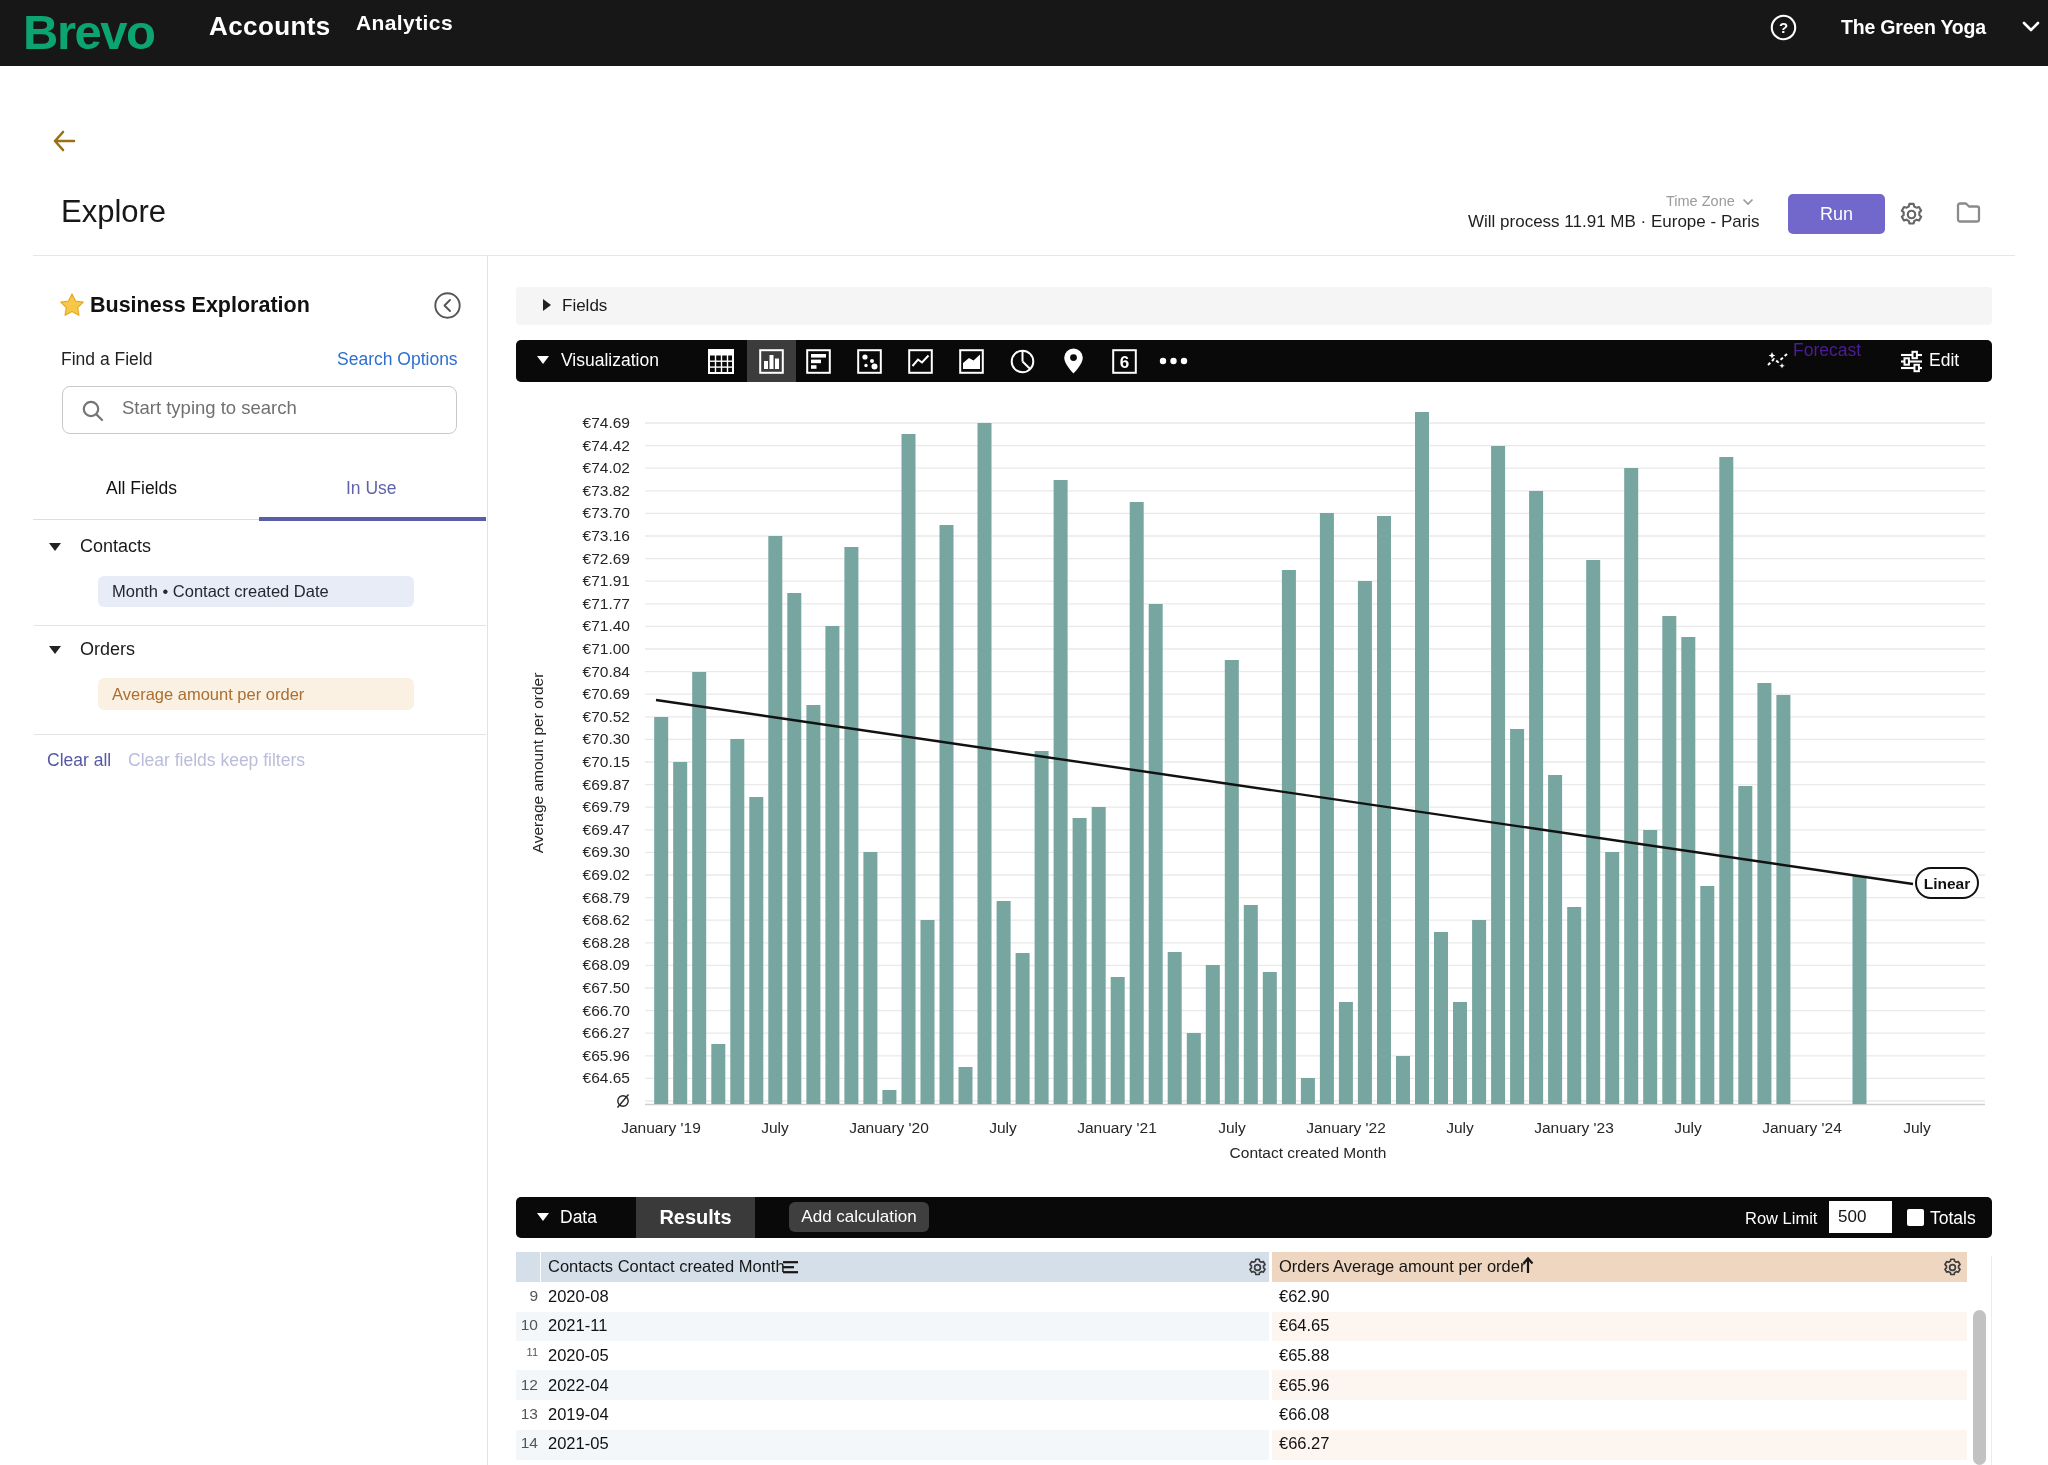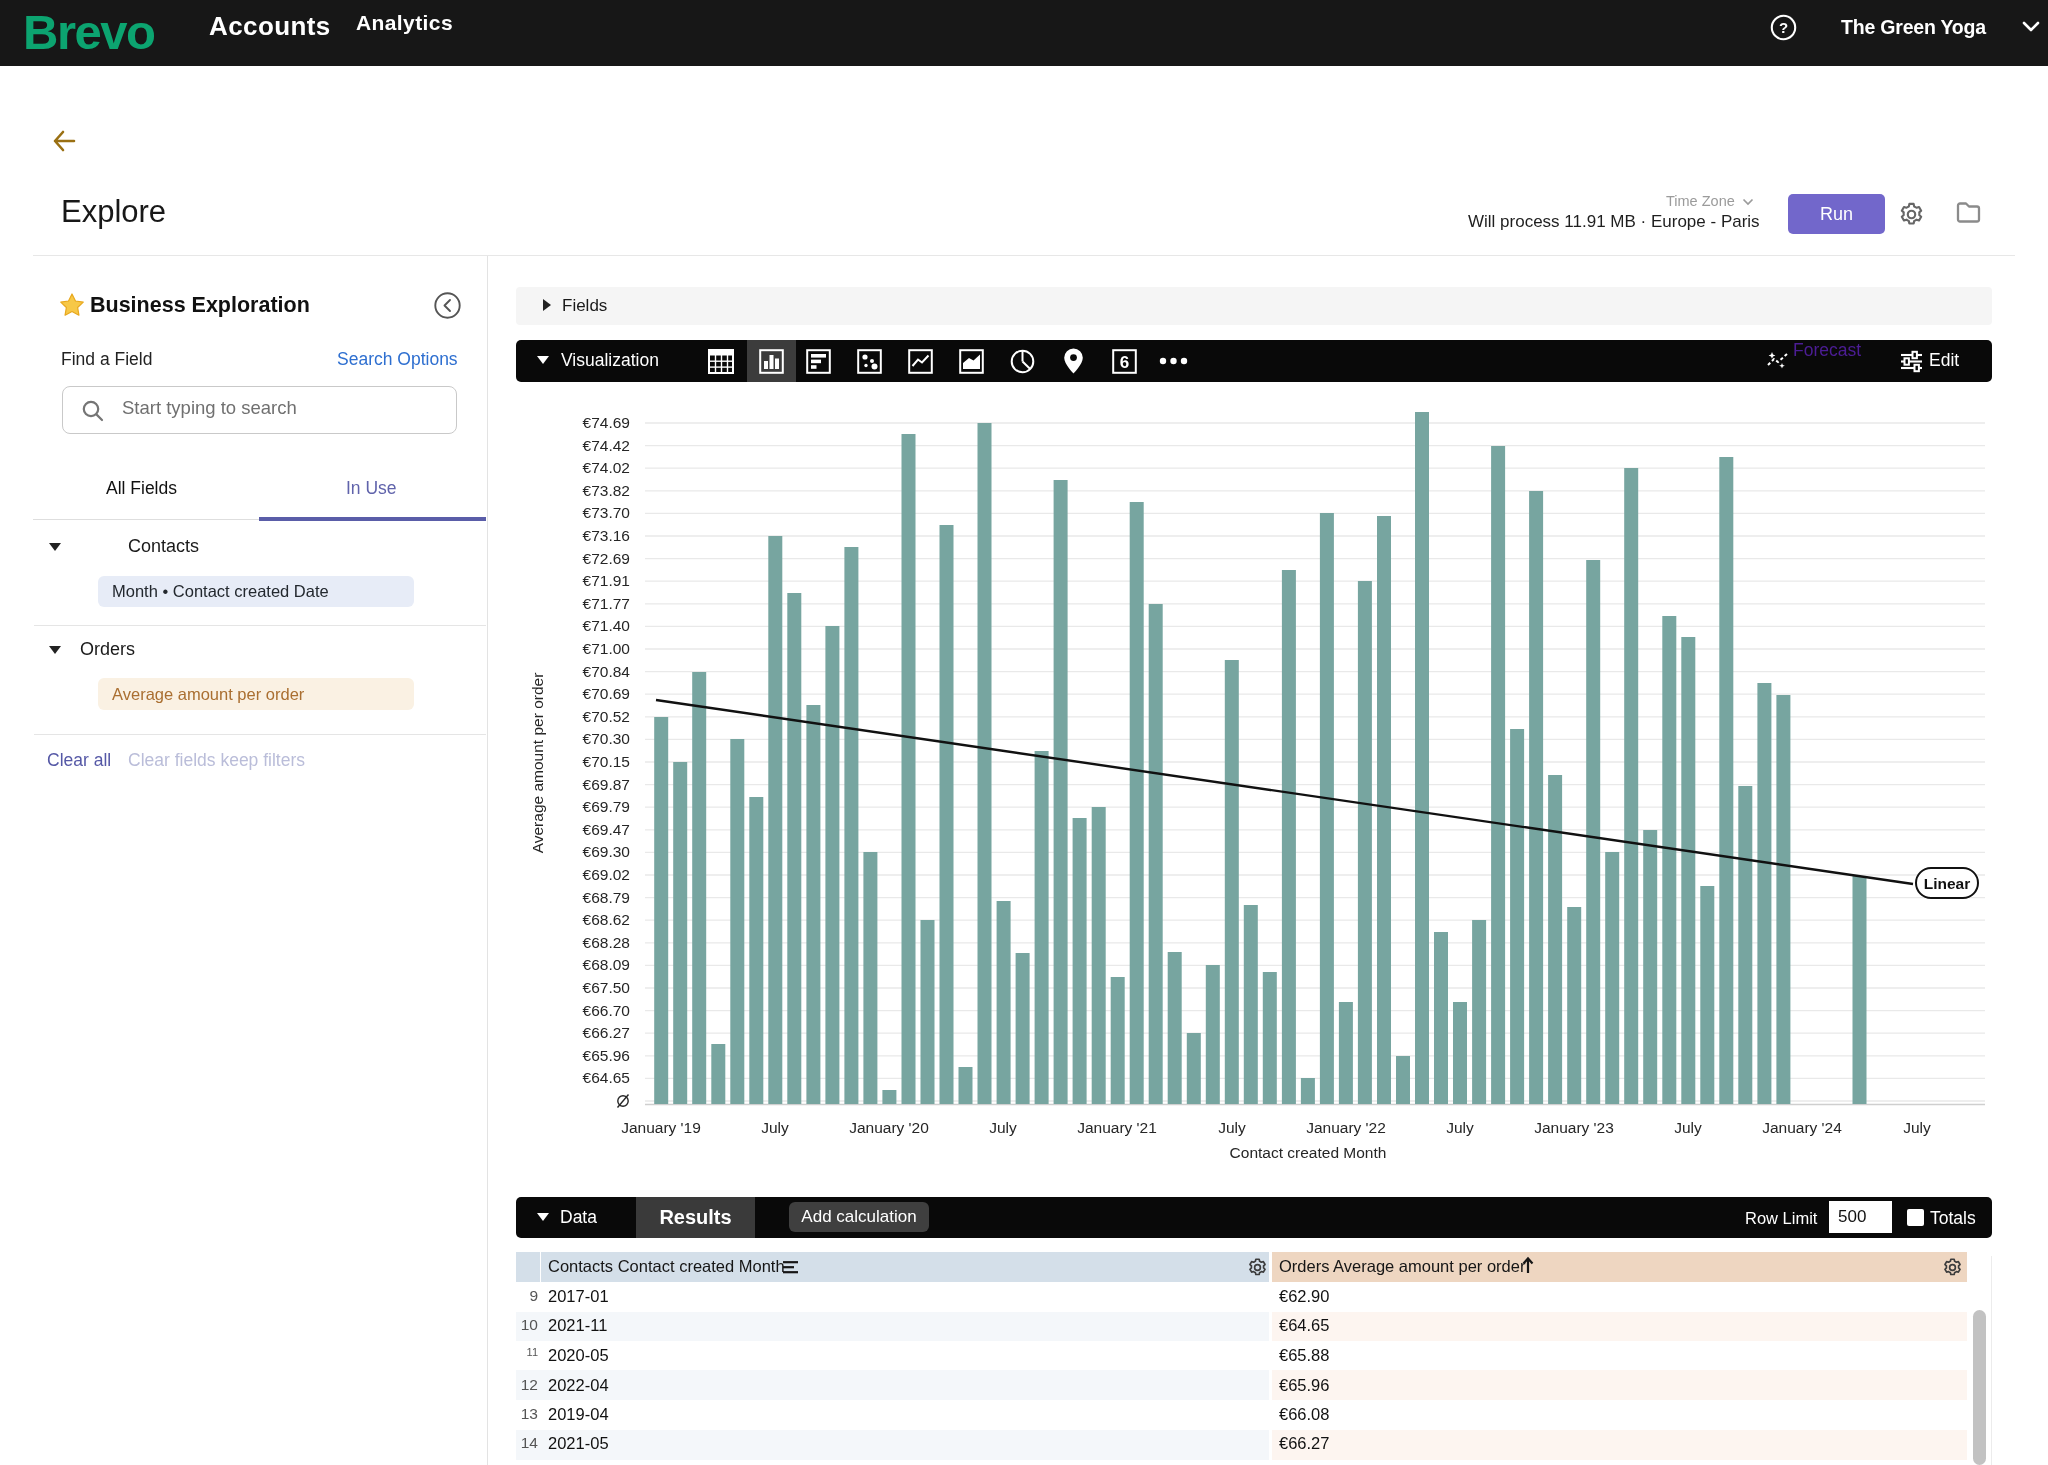--- a/index.html
+++ b/index.html
@@ -63,21 +63,21 @@
   <line x1="16.4" y1="16.4" x2="22" y2="22" stroke="#757575" stroke-width="2.2" stroke-linecap="round"></line>
 </svg>
 <div class="abs" style="left:122px;top:397px;font-size:18.5px;color:#707070;">Start typing to search</div>
 
 <div class="abs" style="left:106px;top:478px;font-size:17.5px;color:#111;">All Fields</div>
 <div class="abs" style="left:346px;top:478px;font-size:17.5px;color:#6063ab;">In Use</div>
 <div class="abs" style="left:33px;top:519px;width:226px;height:1px;background:#dedede;"></div>
 <div class="abs" style="left:259px;top:517px;width:227px;height:3.5px;background:#5a5da8;"></div>
 
 <div class="abs" style="left:49px;top:543px;width:0;height:0;border-left:6.5px solid transparent;border-right:6.5px solid transparent;border-top:8px solid #222;"></div>
-<div class="abs" style="left:80px;top:536px;font-size:18px;color:#1a1a1a;margin-left:48px;">Contacts</div>
+<div class="abs" style="left:80px;top:536px;font-size:18px;color:#1a1a1a;">Contacts</div>
 <div class="abs" style="left:98px;top:576px;width:316px;height:31px;background:#e7ecf7;border-radius:6px;"></div>
 <div class="abs" style="left:112px;top:582px;font-size:16.5px;color:#23282e;">Month • Contact created Date</div>
 <div class="abs" style="left:34px;top:625px;width:452px;height:1px;background:#e5e5e5;"></div>
 
 <div class="abs" style="left:49px;top:646px;width:0;height:0;border-left:6.5px solid transparent;border-right:6.5px solid transparent;border-top:8px solid #222;"></div>
 <div class="abs" style="left:80px;top:639px;font-size:18px;color:#1a1a1a;">Orders</div>
 <div class="abs" style="left:98px;top:678px;width:316px;height:32px;background:#faf1e3;border-radius:6px;"></div>
 <div class="abs" style="left:112px;top:685px;font-size:16.5px;color:#aa6f31;">Average amount per order</div>
 <div class="abs" style="left:34px;top:734px;width:452px;height:1px;background:#e5e5e5;"></div>
 
@@ -340,21 +340,21 @@
 <svg class="abs" style="left:1521px;top:1256px" width="14" height="19" viewBox="0 0 14 19">
 <path d="M7 17 L7 3 M2.5 7.5 L7 2.5 L11.5 7.5" fill="none" stroke="#161616" stroke-width="2.2"></path>
   </svg>
 <svg class="abs" style="left:1942px;top:1257px" width="21" height="21" viewBox="0 0 24 24">
 <path fill="none" stroke="#3c3c3c" stroke-width="1.9" stroke-linejoin="round" d="M13.9 2.6 l0.5 2.2 a7.4 7.4 0 0 1 2.1 1.2 l2.2-0.7 1.9 3.3 -1.7 1.5 a7.4 7.4 0 0 1 0 2.4 l1.7 1.5 -1.9 3.3 -2.2-0.7 a7.4 7.4 0 0 1 -2.1 1.2 l-0.5 2.2 h-3.8 l-0.5-2.2 a7.4 7.4 0 0 1 -2.1-1.2 l-2.2 0.7 -1.9-3.3 1.7-1.5 a7.4 7.4 0 0 1 0-2.4 l-1.7-1.5 1.9-3.3 2.2 0.7 a7.4 7.4 0 0 1 2.1-1.2 l0.5-2.2 z"></path>
 <circle cx="12" cy="12" r="3.3" fill="none" stroke="#3c3c3c" stroke-width="1.9"></circle>
   </svg>
 <div class="abs" style="left:516px;top:1282px;width:753px;height:30px;background:#ffffff;"></div>
 <div class="abs" style="left:1272px;top:1282px;width:695px;height:30px;background:#ffffff;"></div>
 <div class="abs" style="left:516px;top:1287px;width:22px;font-size:15.5px;color:#555;text-align:right;">9</div>
-<div class="abs" style="left:548px;top:1287px;font-size:16.5px;color:#111;">2017-01</div>
+<div class="abs" style="left:548px;top:1287px;font-size:16.5px;color:#111;">2020-08</div>
 <div class="abs" style="left:1279px;top:1287px;font-size:16.5px;color:#111;">€62.90</div>
 <div class="abs" style="left:516px;top:1312px;width:753px;height:30px;background:#f4f7fa;"></div>
 <div class="abs" style="left:1272px;top:1312px;width:695px;height:30px;background:#fdf5f0;"></div>
 <div class="abs" style="left:516px;top:1316px;width:22px;font-size:15.5px;color:#555;text-align:right;">10</div>
 <div class="abs" style="left:548px;top:1316px;font-size:16.5px;color:#111;">2021-11</div>
 <div class="abs" style="left:1279px;top:1316px;font-size:16.5px;color:#111;">€64.65</div>
 <div class="abs" style="left:516px;top:1341px;width:753px;height:30px;background:#ffffff;"></div>
 <div class="abs" style="left:1272px;top:1341px;width:695px;height:30px;background:#ffffff;"></div>
 <div class="abs" style="left:516px;top:1346px;width:22px;font-size:11px;color:#555;text-align:right;">11</div>
 <div class="abs" style="left:548px;top:1346px;font-size:16.5px;color:#111;">2020-05</div>

